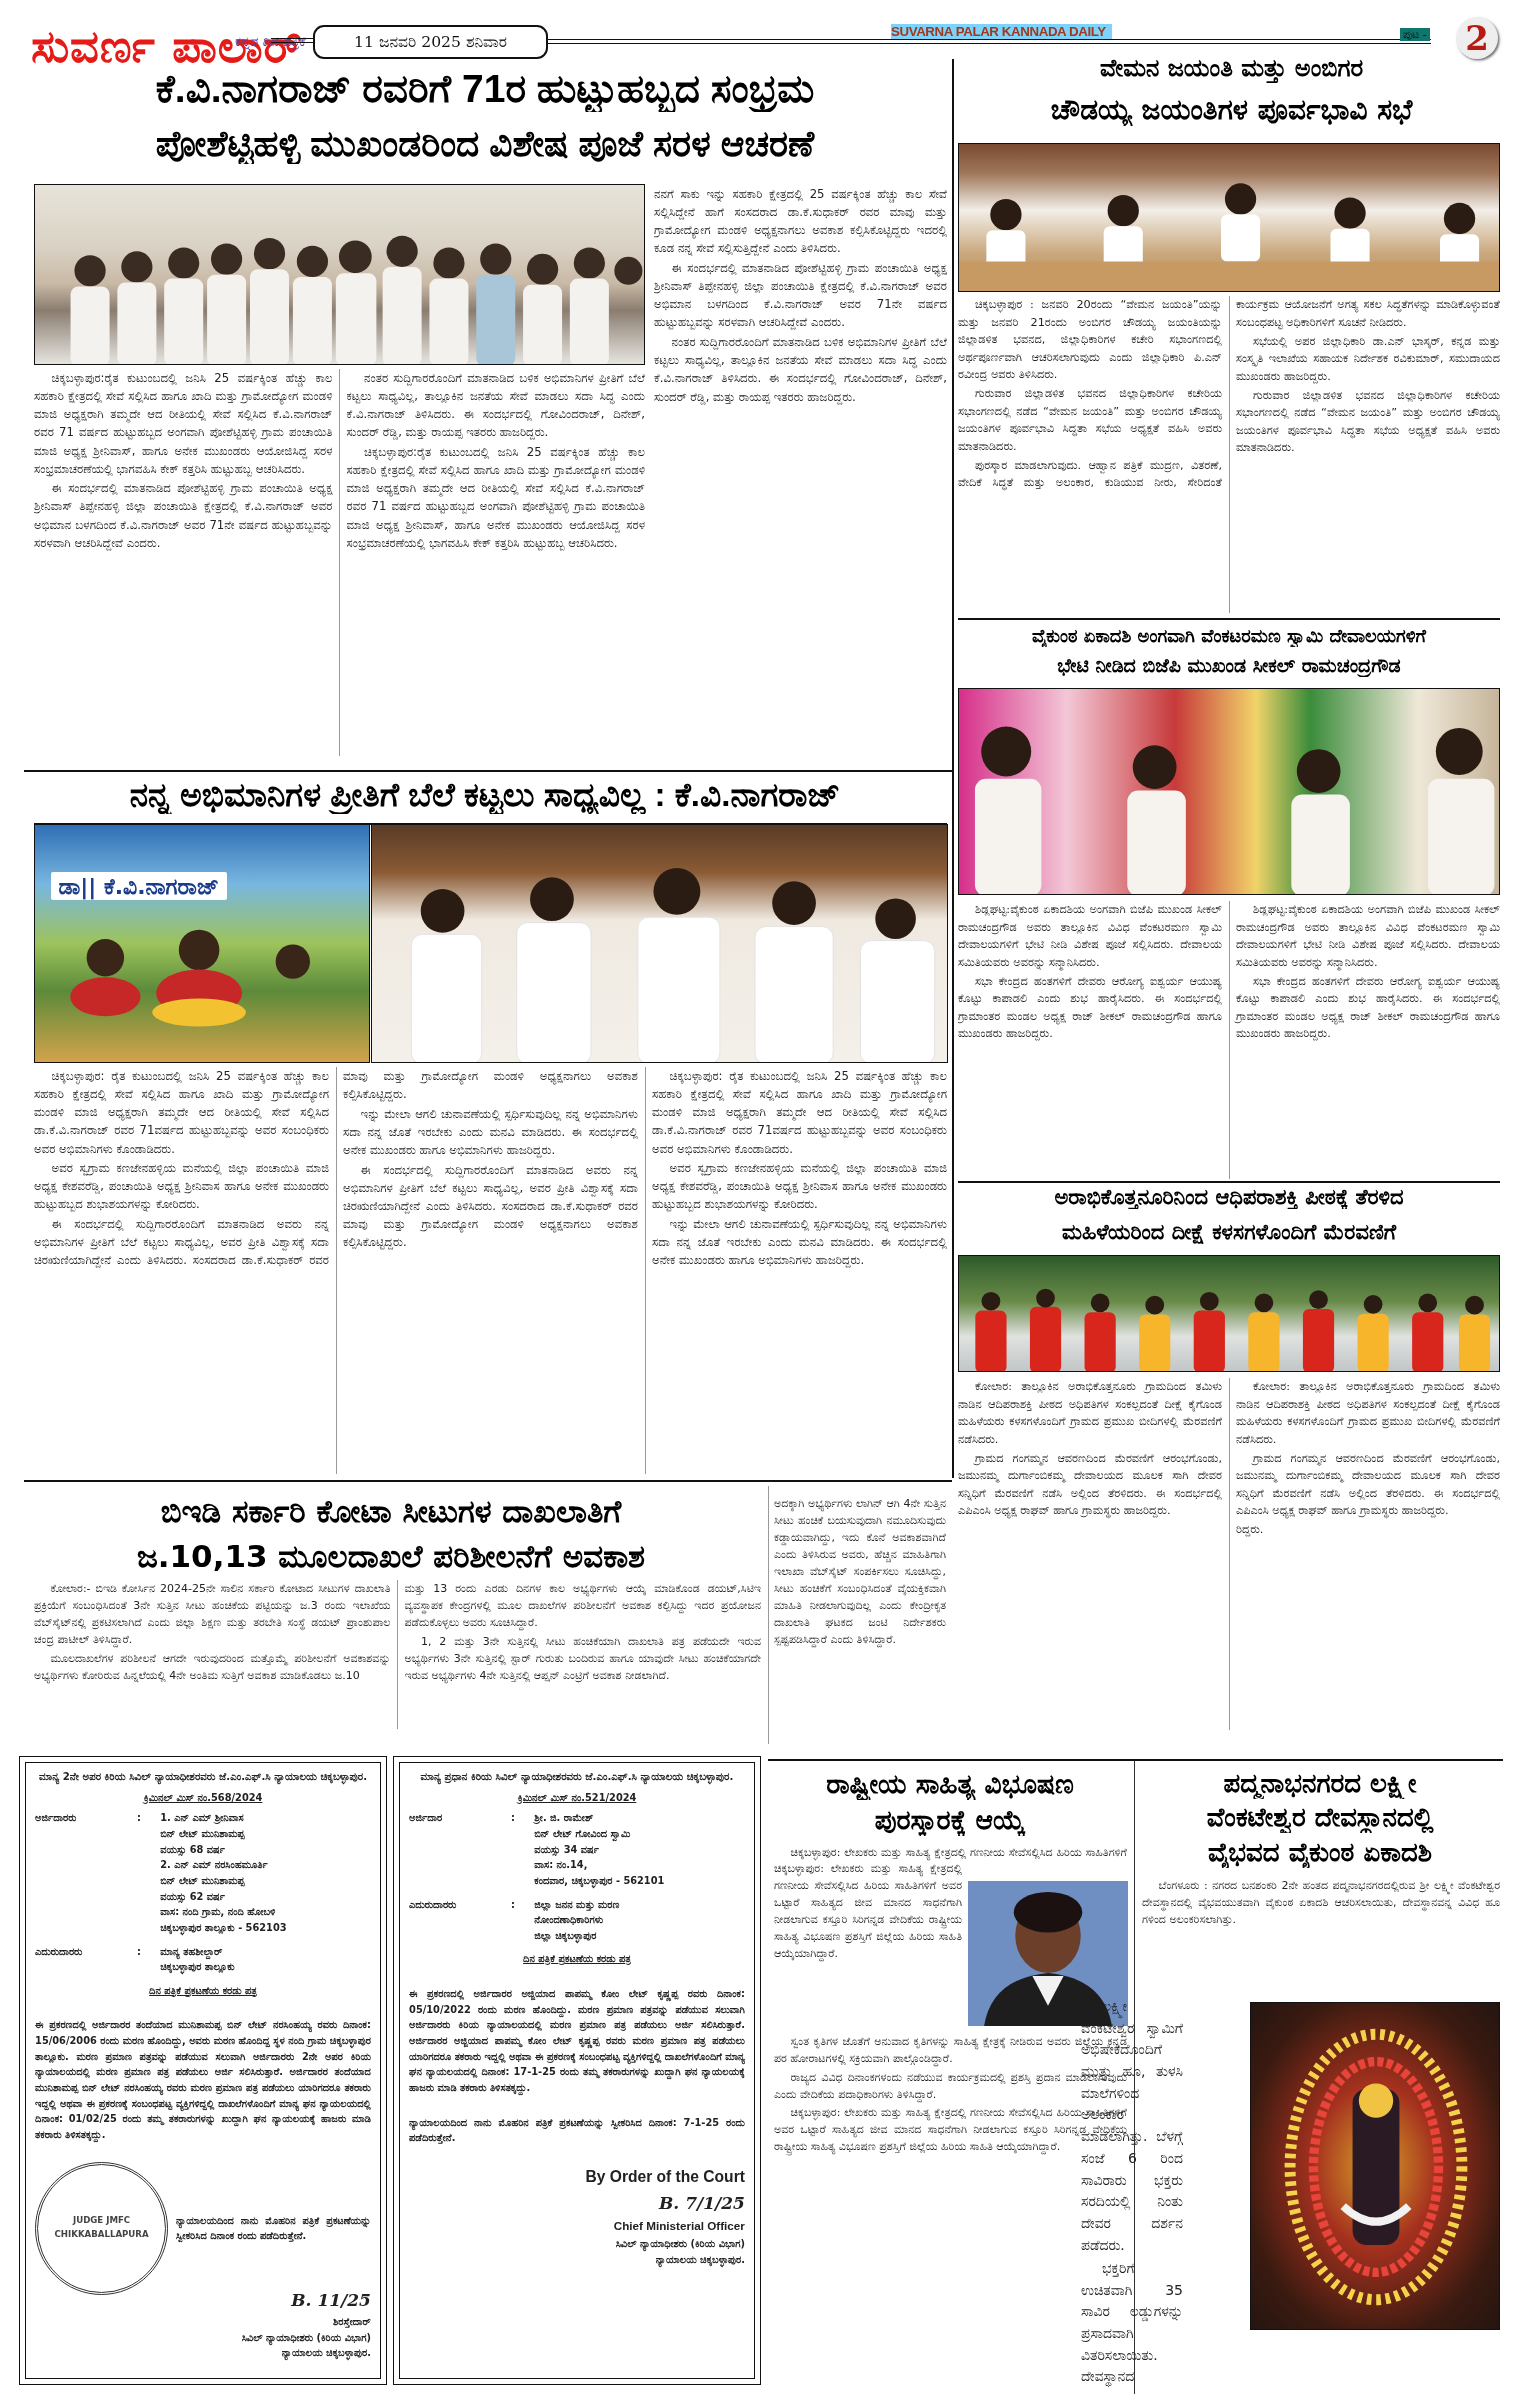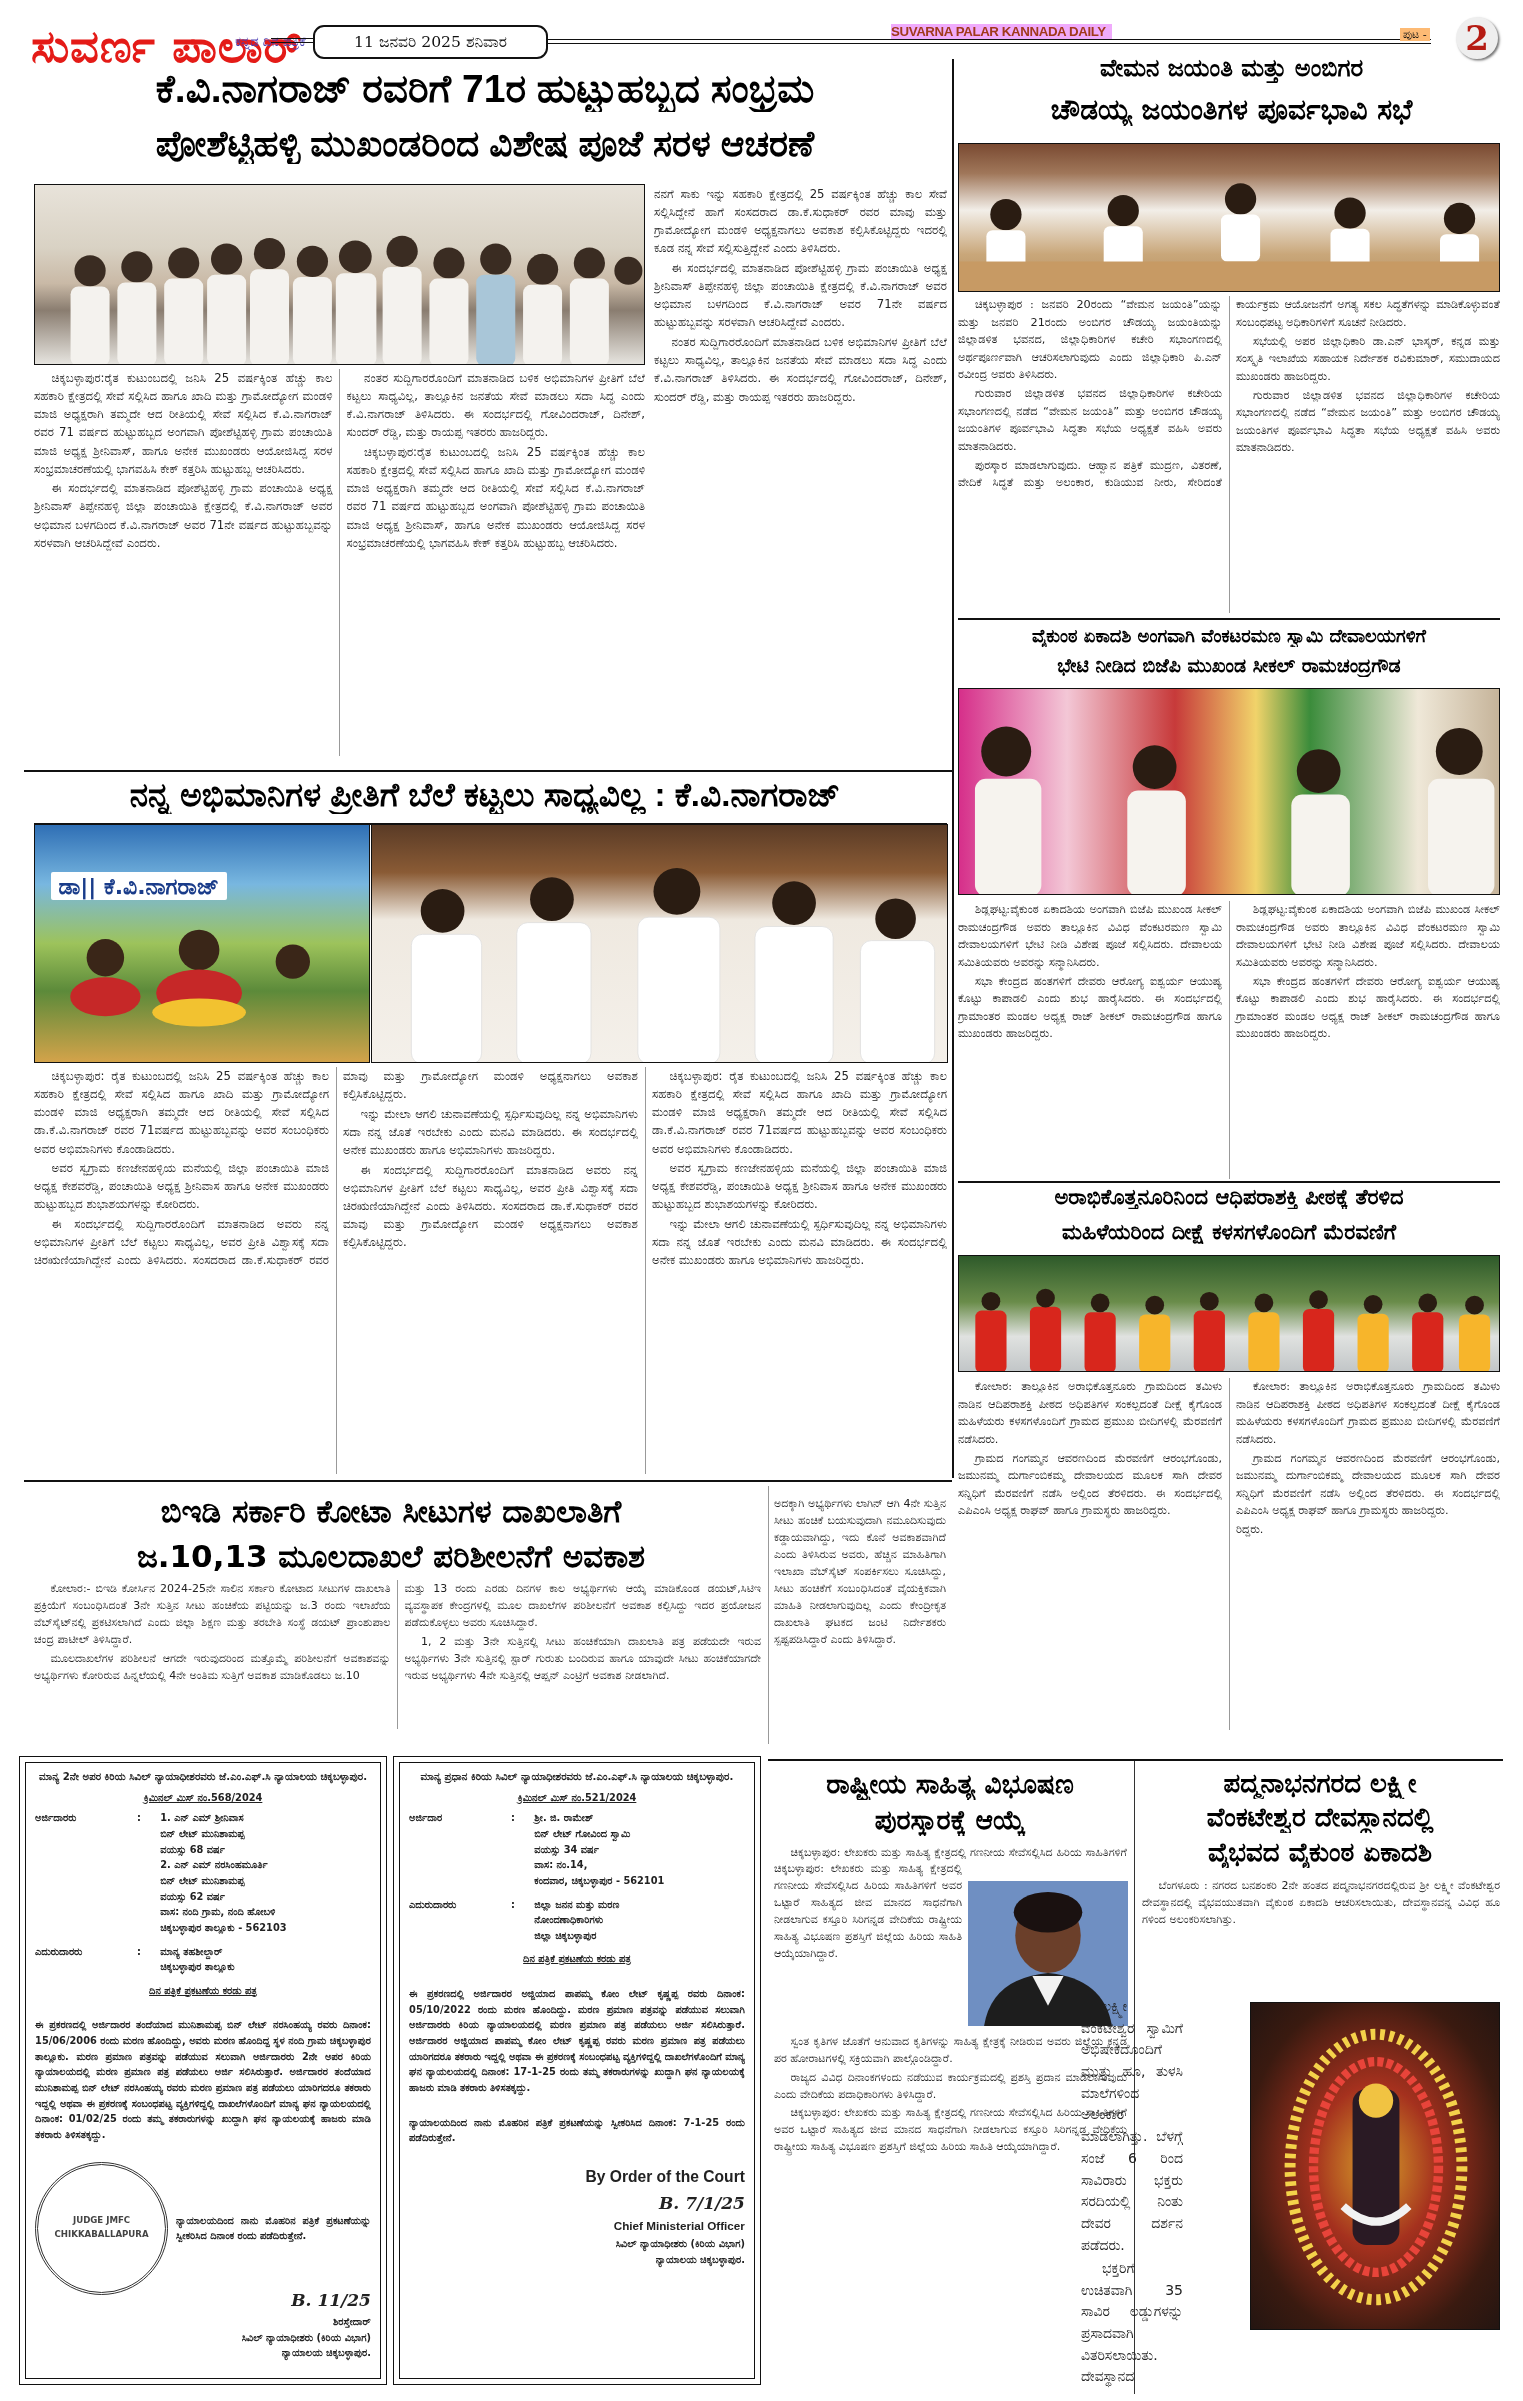--- a/index.html
+++ b/index.html
@@ -33,22 +33,22 @@
 .sig{font-family:"DejaVu Serif",serif;font-style:italic;font-size:17px}
 </style>
 </head>
 <body>
 
 <div class="abs logo">ಸುವರ್ಣ ಪಾಲಾರ್</div>
 <div class="abs tagline" style="left:235px;">ಕನ್ನಡ ದಿನ ಪತ್ರಿಕೆ</div>
 <div class="abs mast-line" style="left:271px;width:43px"></div>
 <div class="abs datebox">11 ಜನವರಿ 2025 ಶನಿವಾರ</div>
 <div class="abs mast-line2"></div>
-<div class="abs english-name" style="background:#f0abfc;padding-right:6.3px">SUVARNA PALAR KANNADA DAILY</div>
-<div class="abs page-label" style="background:#fdba74;padding:0 3.1px">ಪುಟ -</div>
+<div class="abs english-name" style="background:#7dd3fc;padding-right:6.3px">SUVARNA PALAR KANNADA DAILY</div>
+<div class="abs page-label" style="background:#0f766e;padding:0 3.1px">ಪುಟ -</div>
 <div class="abs page-num">2</div>
 
 <div class="abs vrule" style="left:952px;top:59px;height:1419px"></div>
 
 <div class="abs headline" style="left:23.5px;top:67px;width:923px;font-size:39px;font-family:'Liberation Sans',sans-serif">ಕೆ.ವಿ.ನಾಗರಾಜ್ ರವರಿಗೆ 71ರ ಹುಟ್ಟುಹಬ್ಬದ ಸಂಭ್ರಮ</div>
 <div class="abs headline" style="left:23.5px;top:123px;width:923px;font-size:36px;font-family:'Liberation Sans',sans-serif">ಪೋಶೆಟ್ಟಿಹಳ್ಳಿ ಮುಖಂಡರಿಂದ ವಿಶೇಷ ಪೂಜೆ ಸರಳ ಆಚರಣೆ</div>
 
 <div class="abs photo" style="left:34px;top:184px;width:611px;height:181px;background:linear-gradient(180deg,#e8e3da 0%,#d9d2c4 35%,#c9b9a6 55%,#8a7d70 70%,#e6e4df 100%)">
   <svg width="611" height="181" viewBox="0 0 782 232">
     <g fill="#3a2c22">

